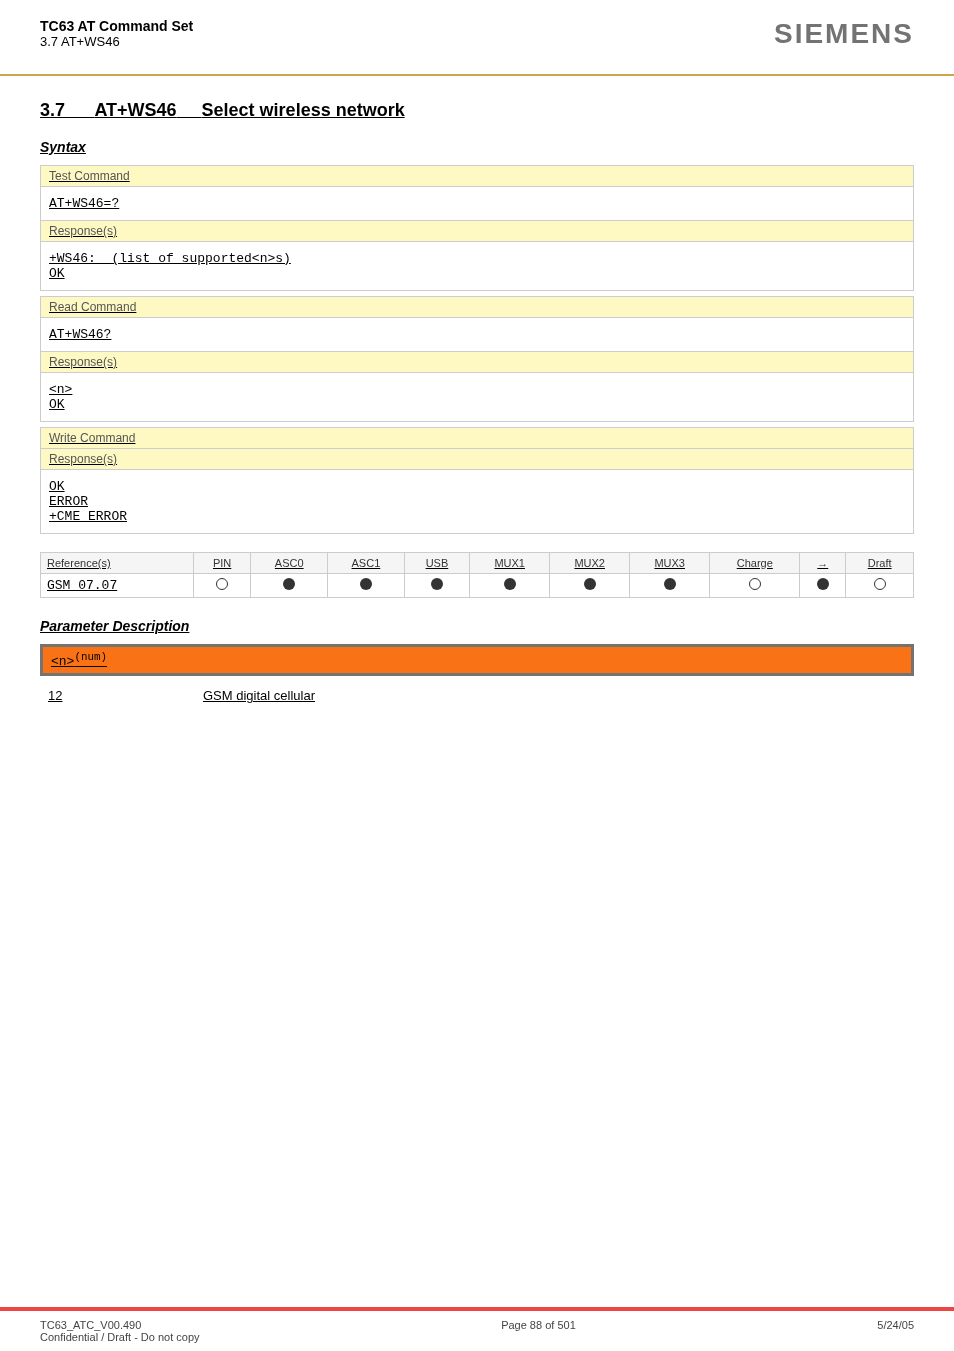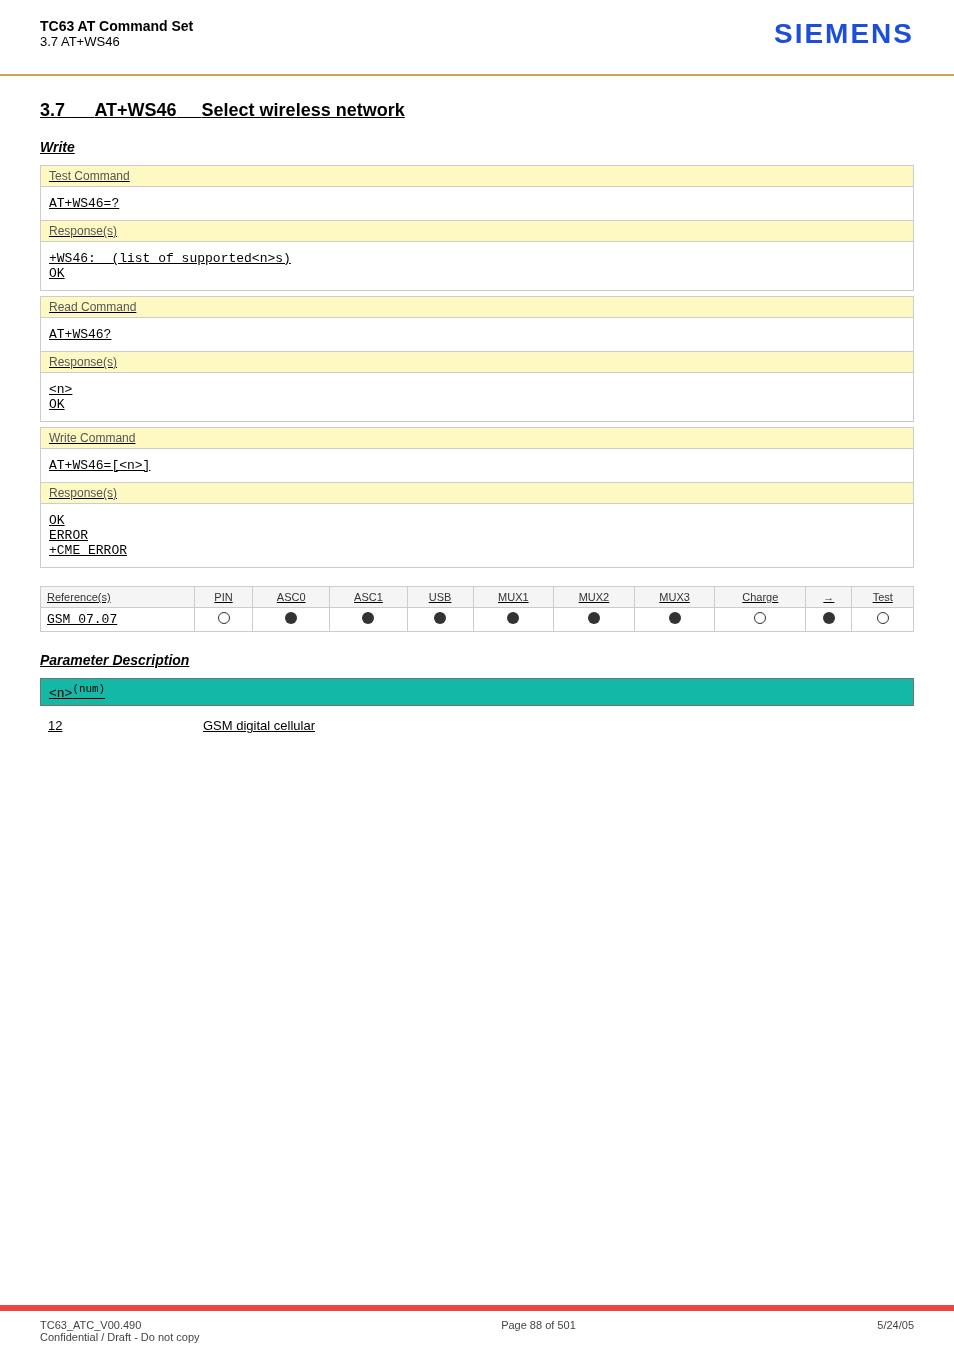--- a/index.html
+++ b/index.html
@@ -29,21 +29,21 @@
       font-weight: bold;
       font-size: 14px;
     }
     .header-subtitle {
       font-size: 13px;
     }
     .siemens-logo {
       font-size: 28px;
       font-weight: bold;
       letter-spacing: 2px;
-      color: #1d4ed8;
+      color: #737373;
     }
 
     
     .content {
       padding: 24px 40px 40px 40px;
       text-decoration: underline;
     }
 
     
     .section-heading {
@@ -129,46 +129,46 @@
       border-radius: 50%;
       background: #fff;
       border: 1.5px solid #333;
     }
 
     
     .param-section {
       margin-top: 20px;
     }
     .param-header {
-      background: #14b8a6;
+      background: #f97316;
       padding: 4px 8px;
       font-size: 13px;
       margin-bottom: 8px;
-      border: 1px solid #737373;
+      border: 3px solid #737373;
     }
     .param-row {
       display: flex;
       gap: 35px;
       padding: 4px 8px;
     }
     .param-value {
       min-width: 120px;
       font-size: 13px;
     }
     .param-desc {
       font-size: 13px;
     }
 
     
     .footer {
       position: absolute;
       bottom: 0;
       left: 0;
       right: 0;
-      border-top: 6px solid #ef4444;
+      border-top: 4px solid #ef4444;
       padding: 8px 40px;
       display: flex;
       justify-content: space-between;
       font-size: 11px;
       color: #444;
     }
 
     
     code {
       font-family: 'Courier New', monospace;
@@ -188,21 +188,21 @@
 <div class="content">
 
   <div class="section-heading">
     <span>3.7</span>
     &nbsp;&nbsp;&nbsp;&nbsp;
     <span>AT+WS46</span>
     &nbsp;&nbsp;&nbsp;
     <span>Select wireless network</span>
   </div>
 
-  <div class="section-sub">Write</div>
+  <div class="section-sub">Syntax</div>
 
   <table class="syntax-table">
 
     <tbody>
         <tr>
       <td class="row-label">Test Command</td>
     </tr>
     <tr>
       <td class="code-cell"><code>AT+WS46=?</code></td>
     </tr>
@@ -233,23 +233,20 @@
         <code>&lt;n&gt;</code><br>
         <code>OK</code>
       </td>
     </tr>
     <tr class="separator-row">
           <td></td>
         </tr>
 
     <tr>
       <td class="row-label">Write Command</td>
-    </tr>
-    <tr>
-      <td class="code-cell"><code>AT+WS46=[&lt;n&gt;]</code></td>
     </tr>
     <tr>
       <td class="row-label">Response(s)</td>
     </tr>
     <tr>
       <td class="code-cell">
         <code>OK</code><br>
         <code>ERROR</code><br>
         <code>+CME ERROR</code>
       </td>
@@ -263,21 +260,21 @@
         <th style="text-align:left;">Reference(s)</th>
         <th>PIN</th>
         <th>ASC0</th>
         <th>ASC1</th>
         <th>USB</th>
         <th>MUX1</th>
         <th>MUX2</th>
         <th>MUX3</th>
         <th>Charge</th>
         <th>→</th>
-        <th>Test</th>
+        <th>Draft</th>
       </tr>
     </thead>
     <tbody>
       <tr>
         <td class="ref-value">GSM 07.07</td>
         <td><span class="dot-empty"></span></td>
         <td><span class="dot-filled"></span></td>
         <td><span class="dot-filled"></span></td>
         <td><span class="dot-filled"></span></td>
         <td><span class="dot-filled"></span></td>

